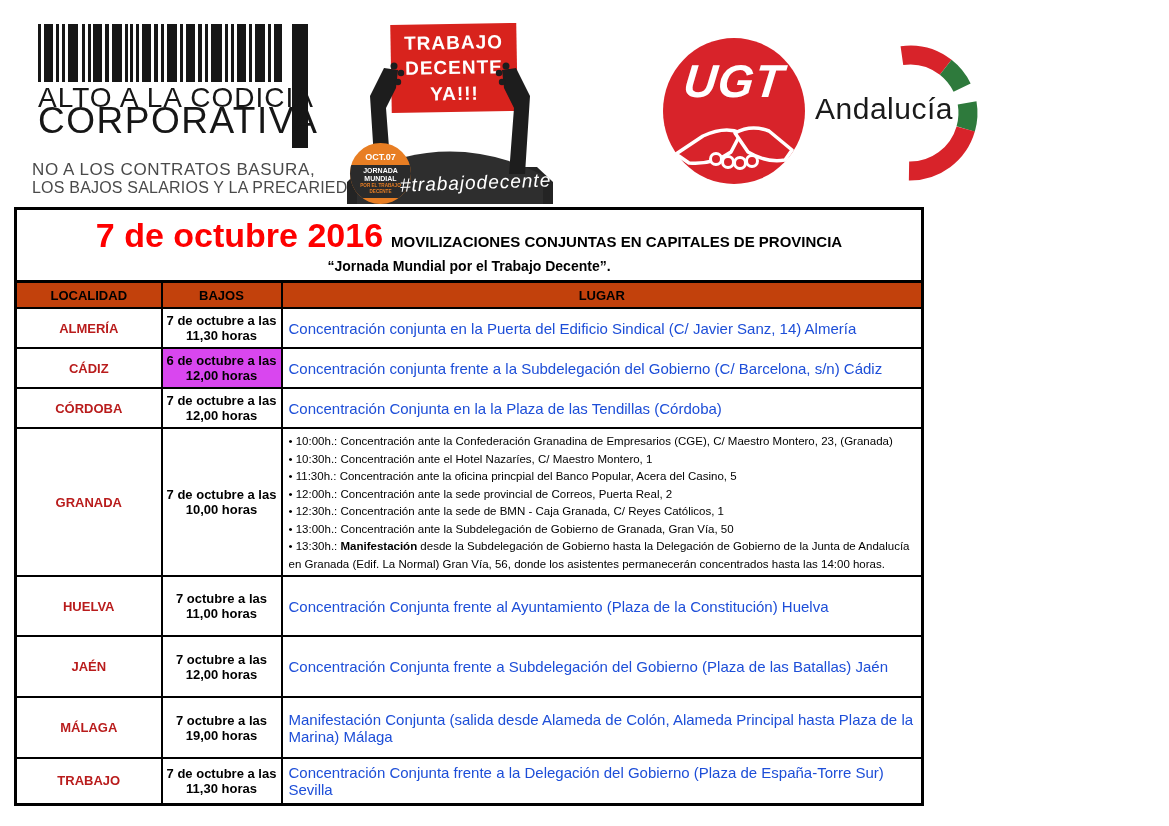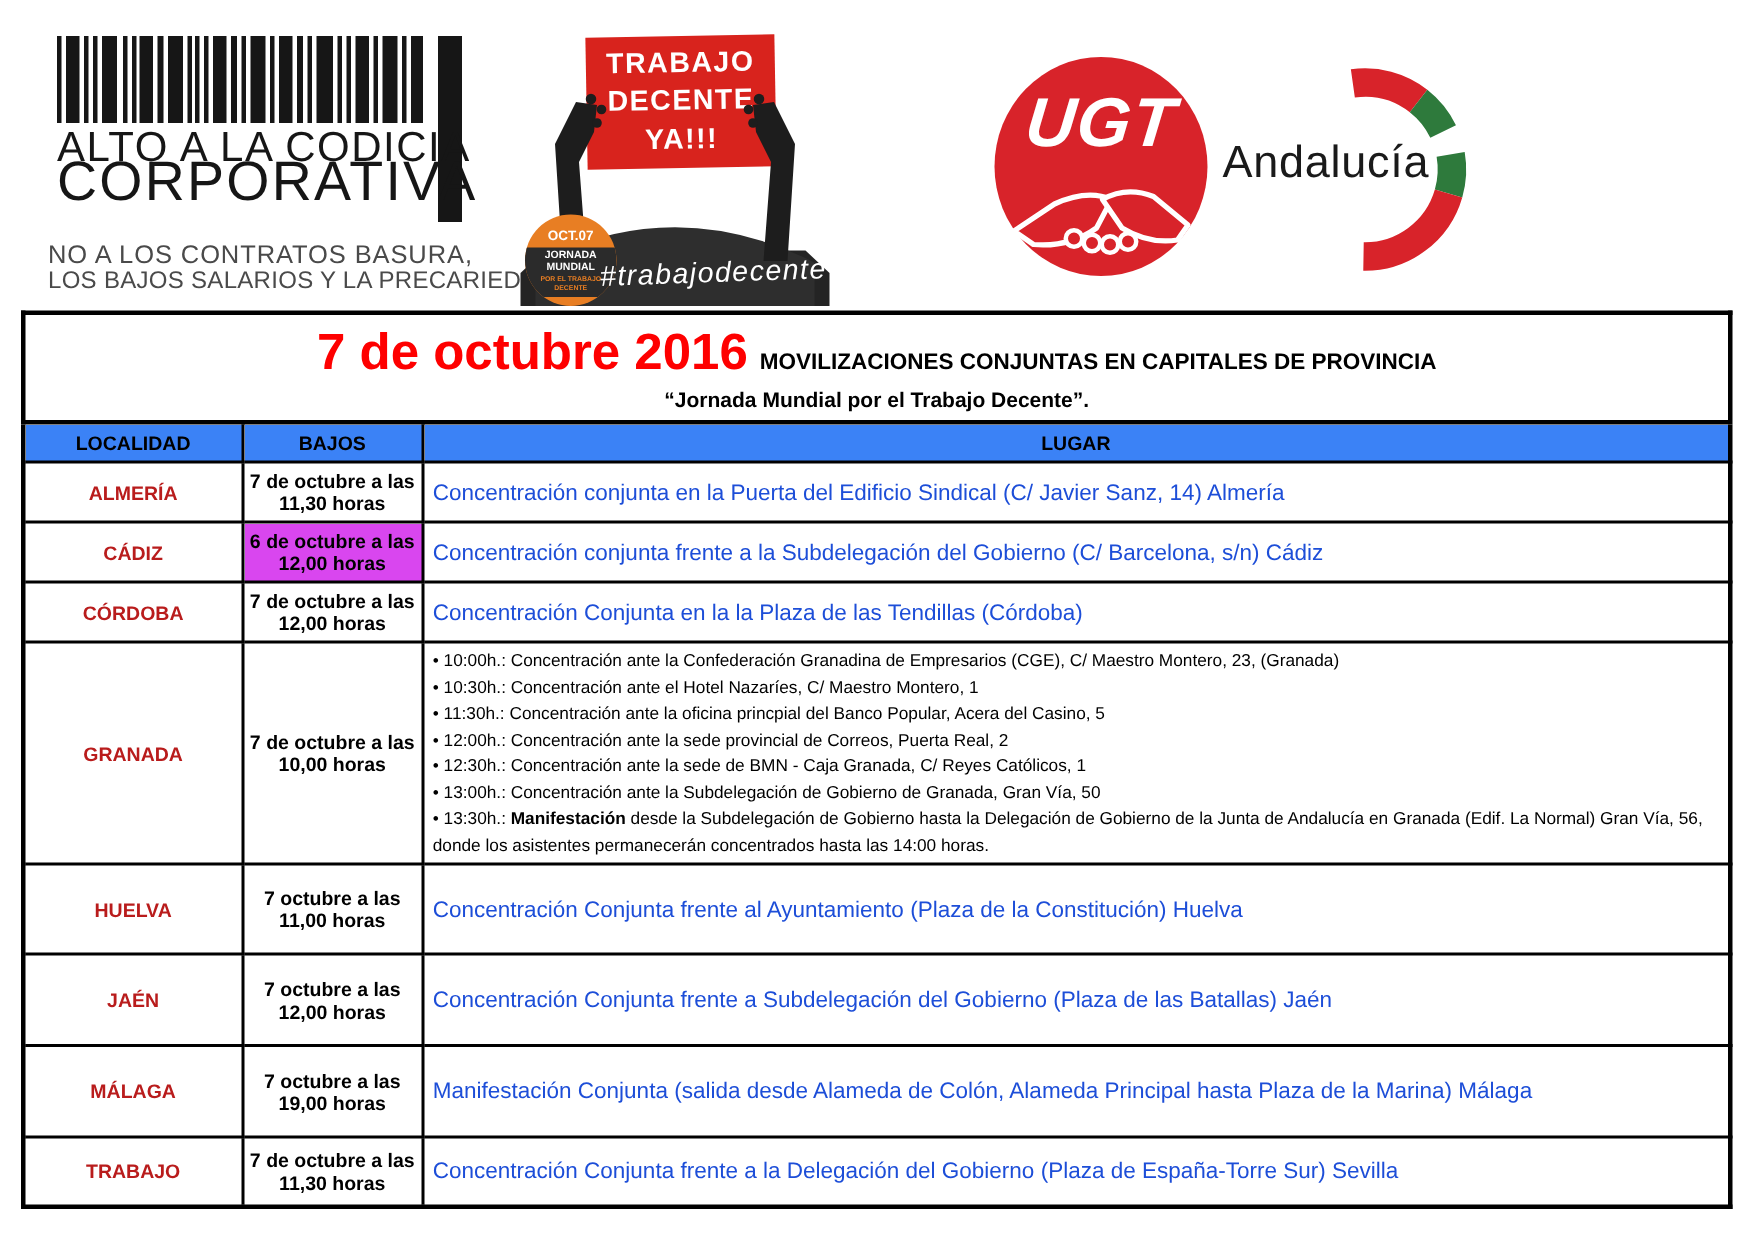--- a/index.html
+++ b/index.html
@@ -33,28 +33,28 @@
   
   .ugt-wrap{left:663px;top:38px;width:145px;height:148px;}
   .ugt-circle{position:absolute;left:0;top:0;width:142px;height:146px;border-radius:50%;background:#d8232a;}
   .ugt-txt{position:absolute;left:0;top:16px;width:142px;text-align:center;color:#fff;font-weight:bold;font-style:italic;
            font-size:46px;letter-spacing:1px;transform:skewX(-6deg);}
   .ugt-hands{position:absolute;left:10px;top:84px;}
   .andalucia-txt{left:815px;top:92px;font-size:30px;font-weight:normal;color:#1a1a1a;letter-spacing:0.5px;}
   .arc-wrap{left:893px;top:38px;}
 
   
-  table.main{position:absolute;left:14px;top:207px;width:1141px;border-collapse:collapse;table-layout:fixed;
+  table.main{position:absolute;left:14px;top:207px;width:910px;border-collapse:collapse;table-layout:fixed;
              border:3px solid #000;}
   table.main td, table.main th{border:2px solid #000;overflow:hidden;}
   .title-cell{height:66px;text-align:center;vertical-align:middle;border-bottom:3px solid #000 !important;padding:2px 0;}
   .title-red{color:#fe0000;font-weight:bold;font-size:34px;}
   .title-black{color:#000;font-weight:bold;font-size:15px;margin-left:8px;}
   .subtitle{color:#000;font-weight:bold;font-size:14px;margin-top:3px;}
-  tr.col-head th{background:#3b82f6;font-size:13px;font-weight:bold;height:22px;text-align:center;color:#000;}
+  tr.col-head th{background:#c2410c;font-size:13px;font-weight:bold;height:22px;text-align:center;color:#000;}
   td.loc{font-weight:bold;font-size:13px;text-align:center;vertical-align:middle;color:#b91c1c;}
   td.hora{font-weight:bold;font-size:13px;text-align:center;vertical-align:middle;padding:0 4px;color:#000;}
   td.hora.hl{background:#d946ef;}
   td.lugar{font-size:15px;padding-left:6px;vertical-align:middle;color:#1d4ed8;}
   td.bullets{font-size:11.5px;line-height:17.5px;padding:4px 6px 2px 6px;vertical-align:top;color:#000;border-radius:13px;}
   .bullet-line{margin:0;}
 </style>
 </head>
 <body>
 

